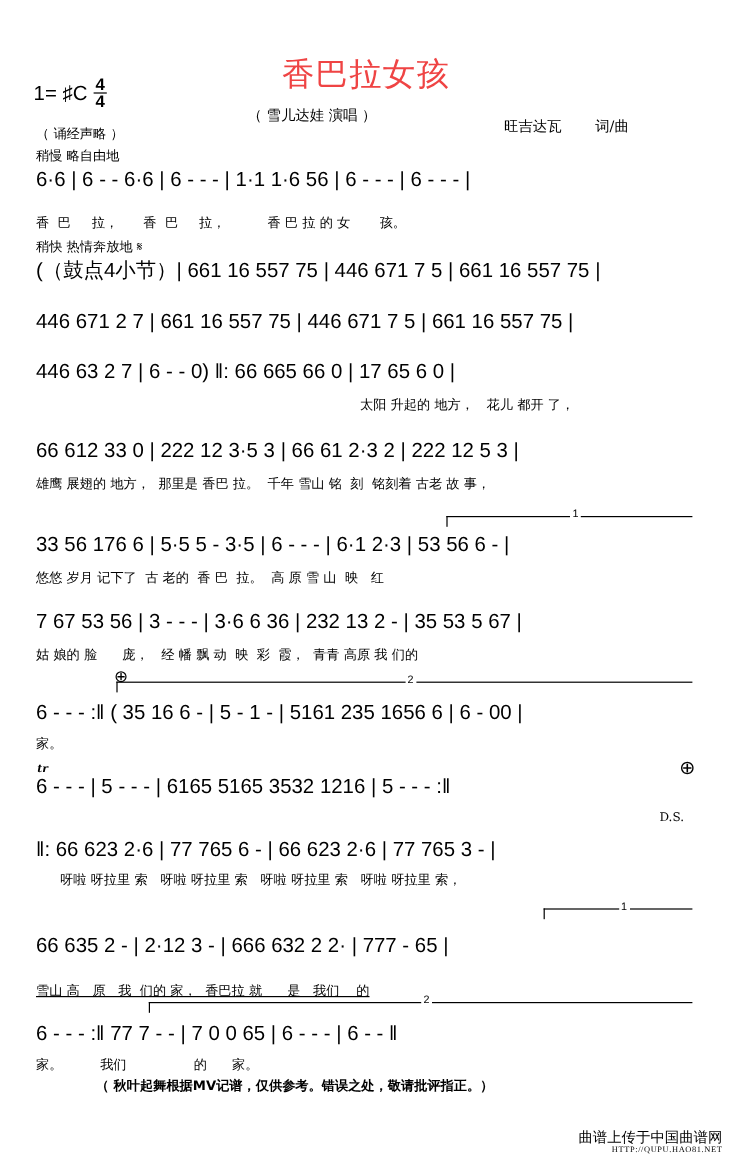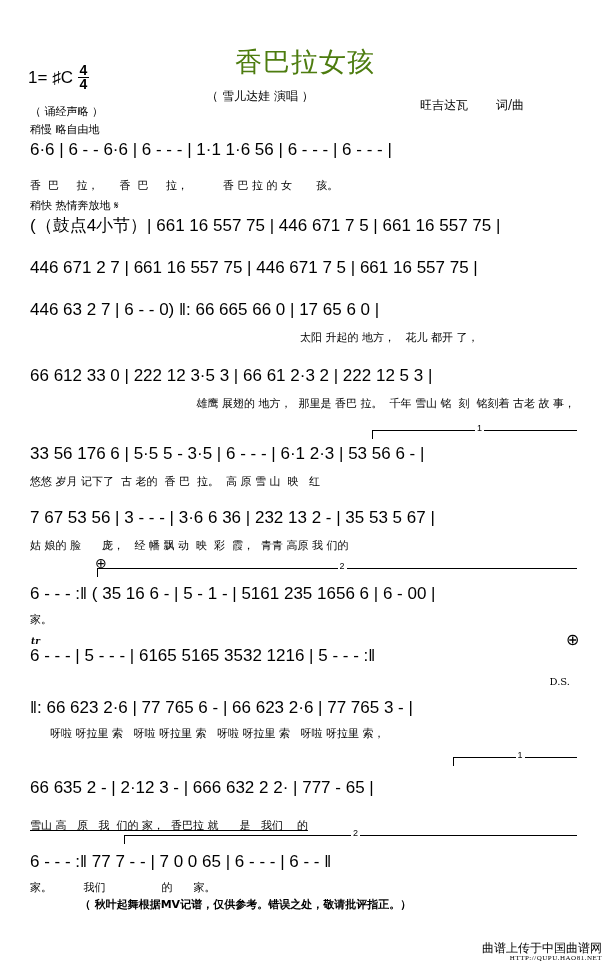--- a/index.html
+++ b/index.html
@@ -1,18 +1,18 @@
 <!DOCTYPE html>
 <html><head>
 <meta charset="utf-8">
 <style>
   html, body { margin: 0; padding: 0; background: #ffffff; }
   body { width: 610px; height: 963px; position: relative; overflow: hidden; font-family: "Liberation Sans", sans-serif; color: #000; }
   .abs { position: absolute; }
-  .title { left: 0; width: 610px; top: 44px; text-align: center; font-family: "DejaVu Sans", sans-serif; font-size: 27px; color: #4d7c0f; letter-spacing: 1px; }
+  .title { left: 0; width: 610px; top: 44px; text-align: center; font-family: "DejaVu Sans", sans-serif; font-size: 27px; color: #ef4444; letter-spacing: 1px; }
   .performer { left: 0; width: 520px; top: 88px; text-align: center; font-family: "DejaVu Sans", sans-serif; font-size: 12px; }
   .key { left: 28px; top: 68px; font-size: 17px; }
   .timesig { left: 78px; top: 64px; display: flex; flex-direction: column; align-items: center; font-size: 14px; font-weight: bold; line-height: 13px; }
   .timesig .bar { width: 11px; height: 1px; background: #000; }
   .credit { left: 420px; top: 97px; font-family: "DejaVu Serif", serif; font-size: 12px; }
   .credit span.r { margin-left: 28px; }
   .note-text { font-family: "DejaVu Serif", serif; font-size: 11px; }
   .row { position: absolute; left: 30px; width: 545px; display: flex; align-items: flex-end; font-size: 17px; white-space: nowrap; }
   .lyr { position: absolute; left: 30px; width: 545px; font-family: "DejaVu Serif", serif; font-size: 11px; white-space: pre; }
   .volta { position: absolute; border-top: 1px solid #000; border-left: 1px solid #000; height: 8px; font-size: 9px; }
@@ -48,21 +48,21 @@
 <div class="abs note-text" style="left:30px;top:198px;"><span>稍快 热情奔放地</span> <span>𝄋</span></div>
 
 <div class="row" style="top:214px;">(（鼓点4小节）| 661 16 557 75 | 446 671 7 5 | 661 16 557 75 |</div>
 
 <div class="row" style="top:258px;">446 671 2 7 | 661 16 557 75 | 446 671 7 5 | 661 16 557 75 |</div>
 
 <div class="row" style="top:300px;">446 63 2 7 | 6 - - 0) ‖: 66 665 66 0 | 17 65 6 0 |</div>
 <div class="lyr" style="left:300px;top:330px;">太阳 升起的 地方，   花儿 都开 了，</div>
 
 <div class="row" style="top:366px;">66 612 33 0 | 222 12 3·5 3 | 66 61 2·3 2 | 222 12 5 3 |</div>
-<div class="lyr" style="top:396px;text-align:right;">雄鹰 展翅的 地方，  那里是 香巴 拉。  千年 雪山 铭  刻  铭刻着 古老 故 事，</div>
+<div class="lyr" style="top:396px;">雄鹰 展翅的 地方，  那里是 香巴 拉。  千年 雪山 铭  刻  铭刻着 古老 故 事，</div>
 
 <div class="volta" style="left:372px;top:430px;width:204px;">
     <span>1</span>
   </div>
 
 <div class="row" style="top:444px;">33 56 176 6 | 5·5 5 - 3·5 | 6 - - - | 6·1 2·3 | 53 56 6 - |</div>
 <div class="lyr" style="top:474px;">悠悠 岁月 记下了  古 老的  香 巴  拉。  高 原 雪 山  映   红</div>
 
 <div class="row" style="top:508px;text-align:center;">7 67 53 56 | 3 - - - | 3·6 6 36 | 232 13 2 - | 35 53 5 67 |</div>
 <div class="lyr" style="top:538px;">姑 娘的 脸      庞，   经 幡 飘 动  映  彩  霞，  青青 高原 我 们的</div>

